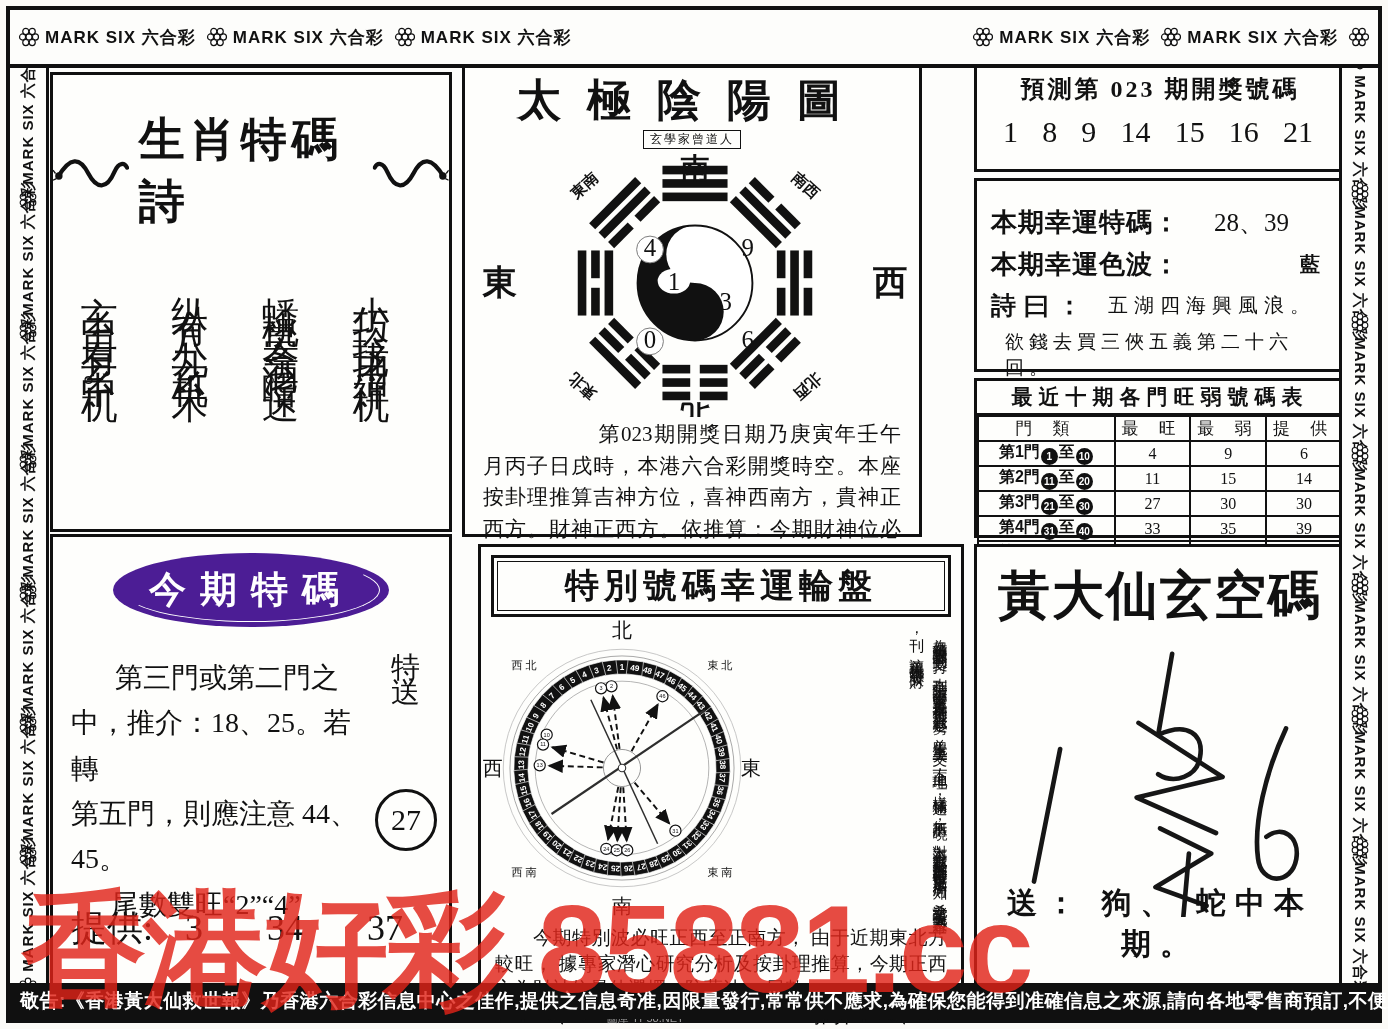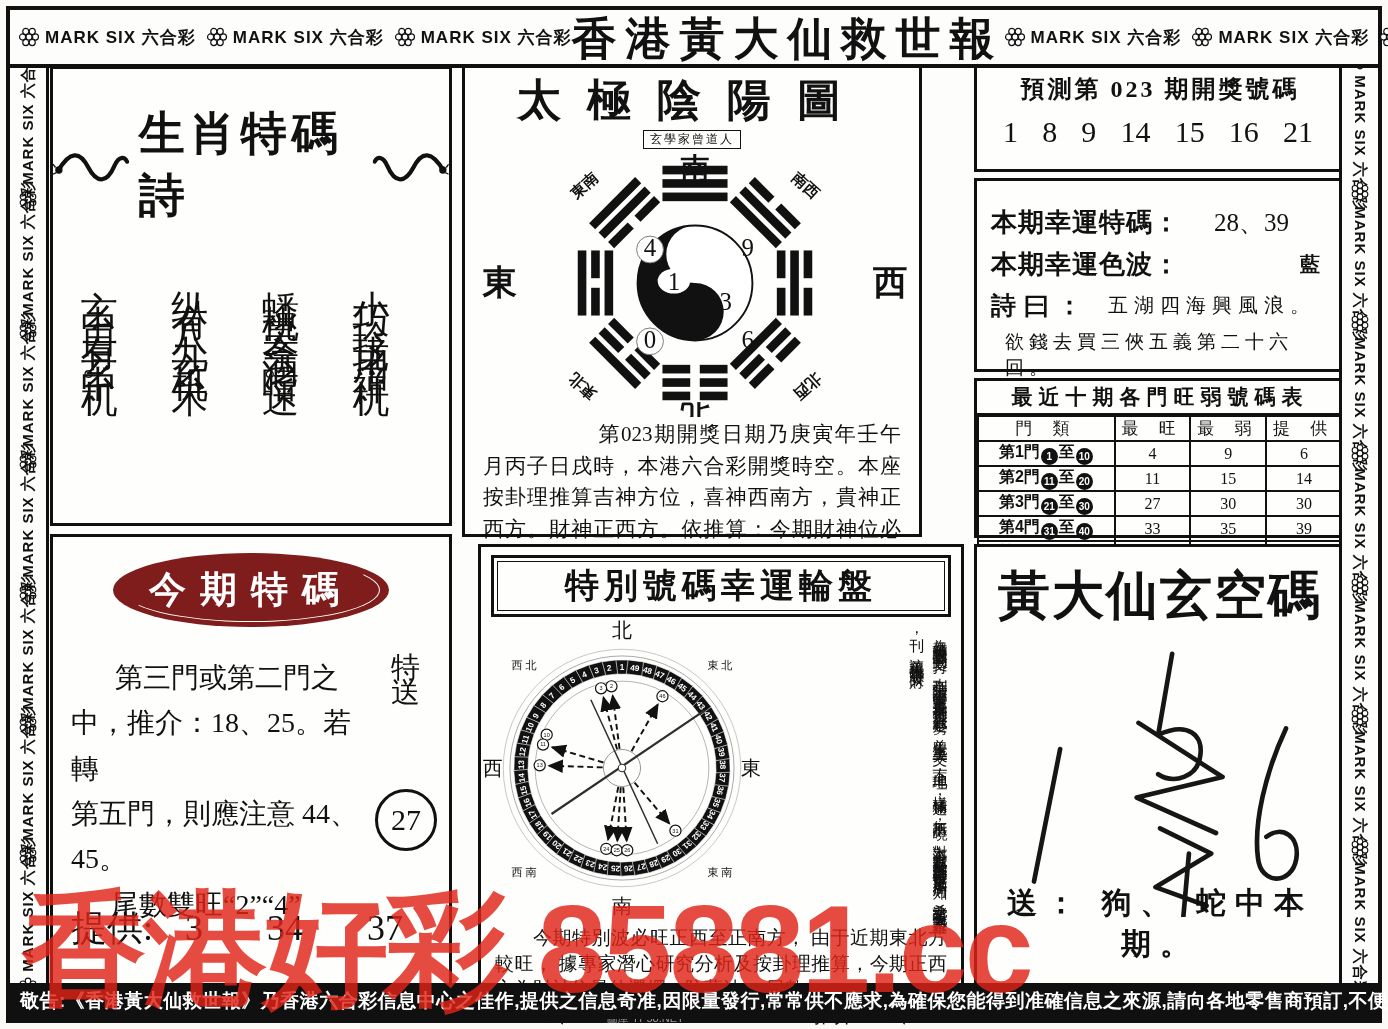--- a/index.html
+++ b/index.html
@@ -23,21 +23,21 @@
     justify-content:space-around;align-items:center;z-index:4;background:#fdfdfb;}
   .strip-left{left:10px;border-right:3px solid #101010;}
   .strip-right{right:10px;border-left:3px solid #101010;}
   .mark-item{width:34px;height:132px;position:relative;}
   .mark-rot{position:absolute;top:50%;left:50%;display:flex;align-items:center;gap:5px;white-space:nowrap;}
   .rot-ccw{transform:translate(-50%,-50%) rotate(-90deg);}
   .rot-cw{transform:translate(-50%,-50%) rotate(90deg);}
   .mark-rot .mark-label{font-size:15px;}
   
   .panel{position:absolute;border:3px solid #101010;background:#fefefc;box-sizing:border-box;}
-  .poem-panel{left:50px;top:66px;width:402px;height:460px;}
+  .poem-panel{left:50px;top:72px;width:402px;height:460px;}
   .jinqi-panel{left:50px;top:534px;width:402px;height:452px;}
   .taiji-panel{left:462px;top:64px;width:460px;height:473px;}
   .wheel-panel{left:478px;top:544px;width:486px;height:442px;}
   .pred-panel{left:974px;top:64px;width:372px;height:108px;}
   .lucky-panel{left:974px;top:178px;width:372px;height:194px;}
   .table-panel{left:974px;top:378px;width:372px;height:160px;}
   .xuan-panel{left:974px;top:544px;width:372px;height:442px;}
   
   .poem-title-row{display:flex;justify-content:center;align-items:center;gap:10px;margin-top:34px;}
   .poem-title{font-size:46px;font-weight:bold;letter-spacing:5px;}
@@ -66,21 +66,21 @@
     border-bottom:2px solid #111;font-family:"Liberation Sans",sans-serif;}
   table.lotto{width:100%;border-collapse:collapse;table-layout:fixed;}
   table.lotto th,table.lotto td{border:2px solid #111;text-align:center;padding:0;height:21px;
     font-size:16px;overflow:hidden;white-space:nowrap;}
   table.lotto th{font-weight:normal;letter-spacing:8px;font-size:17px;}
   td.door-cell{font-family:"Liberation Sans",sans-serif;font-weight:bold;font-size:15px;letter-spacing:0;}
   .numcircle{display:inline-flex;width:17px;height:17px;border-radius:50%;background:#111;color:#fff;
     align-items:center;justify-content:center;font-size:10px;margin:0 1px;vertical-align:-3px;
     font-family:"Liberation Sans",sans-serif;font-weight:bold;}
   
-  .jinqi-ellipse{width:276px;height:74px;background:#7f1d1d;border-radius:50%;margin:16px auto 0;position:relative;
+  .jinqi-ellipse{width:276px;height:74px;background:#4c1d95;border-radius:50%;margin:16px auto 0;position:relative;
     display:flex;align-items:center;justify-content:center;color:#fff;font-size:37px;font-weight:bold;letter-spacing:14px;font-family:Liberation Mono, monospace;}
   .jinqi-ellipse::after{content:"";position:absolute;inset:5px 9px;border:1px solid #fff;border-radius:50%;
     border-top-color:transparent;border-left-color:transparent;}
   .jinqi-body{position:absolute;left:18px;top:118px;width:300px;font-size:28px;line-height:1.62;}
   .jb1{margin-left:44px;}
   .jb3{}
   .jb4{margin-left:40px;}
   .jinqi-side{position:absolute;right:12px;top:92px;display:flex;flex-direction:column;align-items:center;}
   .tesong{writing-mode:vertical-rl;text-orientation:upright;font-size:29px;letter-spacing:26px;height:130px;}
   .circle27{width:56px;height:56px;border:3px solid #111;border-radius:50%;display:flex;align-items:center;
@@ -147,21 +147,20 @@
           <circle cx="20.60" cy="13.00" r="3.6" fill="#fff" stroke="#111" stroke-width="1.4"></circle>
           <circle cx="16.80" cy="19.58" r="3.6" fill="#fff" stroke="#111" stroke-width="1.4"></circle>
           <circle cx="9.20" cy="19.58" r="3.6" fill="#fff" stroke="#111" stroke-width="1.4"></circle>
           <circle cx="5.40" cy="13.00" r="3.6" fill="#fff" stroke="#111" stroke-width="1.4"></circle>
           <circle cx="9.20" cy="6.42" r="3.6" fill="#fff" stroke="#111" stroke-width="1.4"></circle>
           <circle cx="16.80" cy="6.42" r="3.6" fill="#fff" stroke="#111" stroke-width="1.4"></circle>
         </svg>
         <span class="mark-label">MARK SIX 六合彩</span>
       </div>
     </div>
-  <div class="page-title">香港黃大仙救世報</div>
   <div class="banner-side" id="banner-right">
       <div class="mark-inline">
         <svg width="22" height="22" viewBox="0 0 26 26">
           <circle cx="13" cy="13" r="3.6" fill="#fff" stroke="#111" stroke-width="1.4"></circle>
           <circle cx="20.60" cy="13.00" r="3.6" fill="#fff" stroke="#111" stroke-width="1.4"></circle>
           <circle cx="16.80" cy="19.58" r="3.6" fill="#fff" stroke="#111" stroke-width="1.4"></circle>
           <circle cx="9.20" cy="19.58" r="3.6" fill="#fff" stroke="#111" stroke-width="1.4"></circle>
           <circle cx="5.40" cy="13.00" r="3.6" fill="#fff" stroke="#111" stroke-width="1.4"></circle>
           <circle cx="9.20" cy="6.42" r="3.6" fill="#fff" stroke="#111" stroke-width="1.4"></circle>
           <circle cx="16.80" cy="6.42" r="3.6" fill="#fff" stroke="#111" stroke-width="1.4"></circle>

